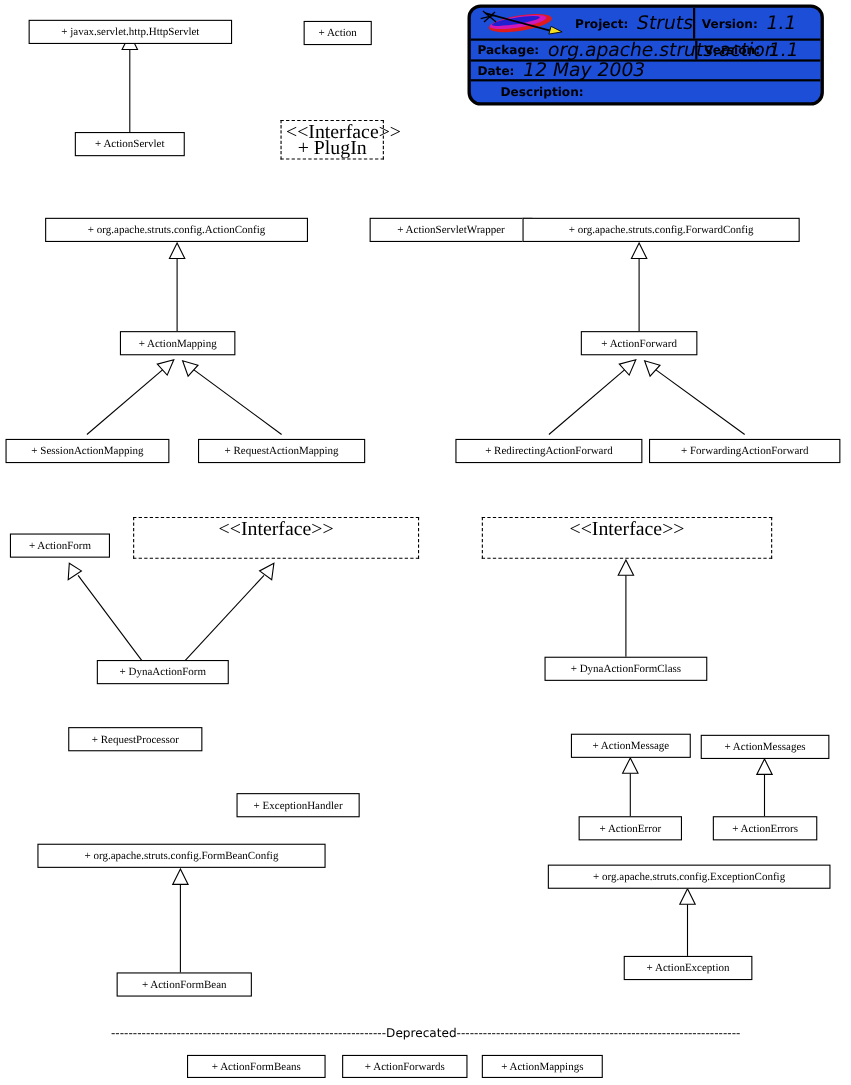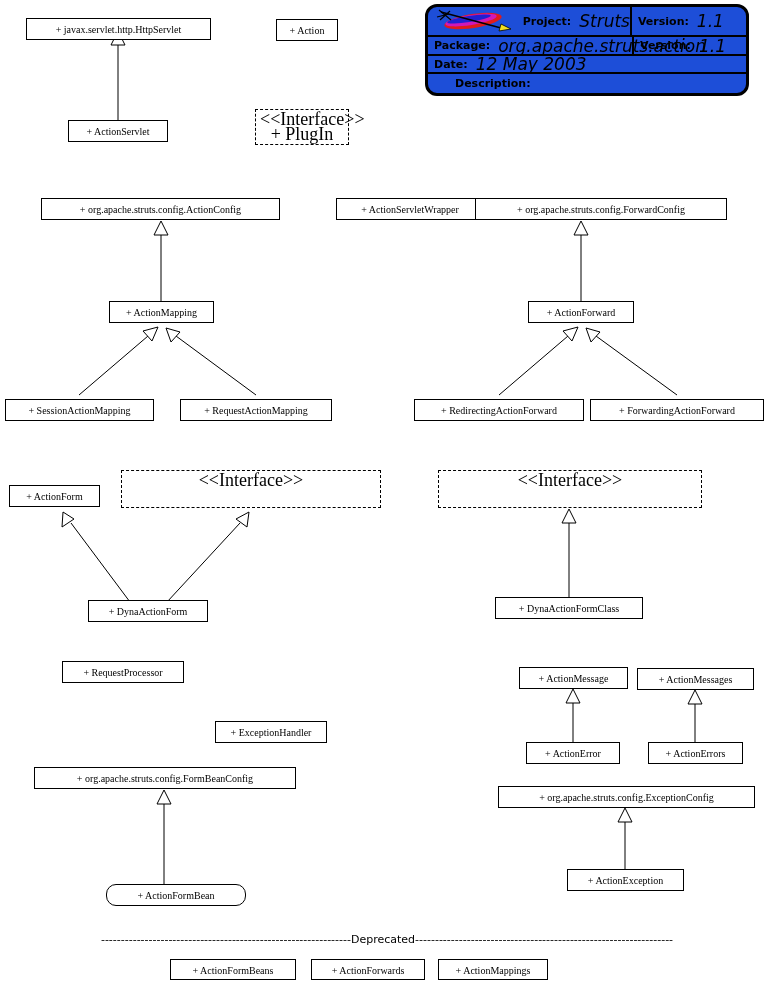--- a/index.html
+++ b/index.html
@@ -222,21 +222,21 @@
 <div class="cls" style="left:88px;top:600px;width:120px;height:22px;">+ DynaActionForm</div>
 
 <div class="cls" style="left:495px;top:597px;width:148px;height:22px;">+ DynaActionFormClass</div>
 
 <div class="cls" style="left:62px;top:661px;width:122px;height:22px;">+ RequestProcessor</div>
 
 <div class="cls" style="left:215px;top:721px;width:112px;height:22px;">+ ExceptionHandler</div>
 
 <div class="cls" style="left:34px;top:767px;width:262px;height:22px;">+ org.apache.struts.config.FormBeanConfig</div>
 
-<div class="cls" style="left:106px;top:884px;width:140px;height:22px;border-radius:10px;">+ ActionFormBean</div>
+<div class="cls" style="left:106px;top:884px;width:123px;height:22px;">+ ActionFormBean</div>
 
 <div class="cls" style="left:519px;top:667px;width:109px;height:22px;">+ ActionMessage</div>
 
 <div class="cls" style="left:637px;top:668px;width:117px;height:22px;">+ ActionMessages</div>
 
 <div class="cls" style="left:526px;top:742px;width:94px;height:22px;">+ ActionError</div>
 
 <div class="cls" style="left:648px;top:742px;width:95px;height:22px;">+ ActionErrors</div>
 
 <div class="cls" style="left:498px;top:786px;width:257px;height:22px;">+ org.apache.struts.config.ExceptionConfig</div>

